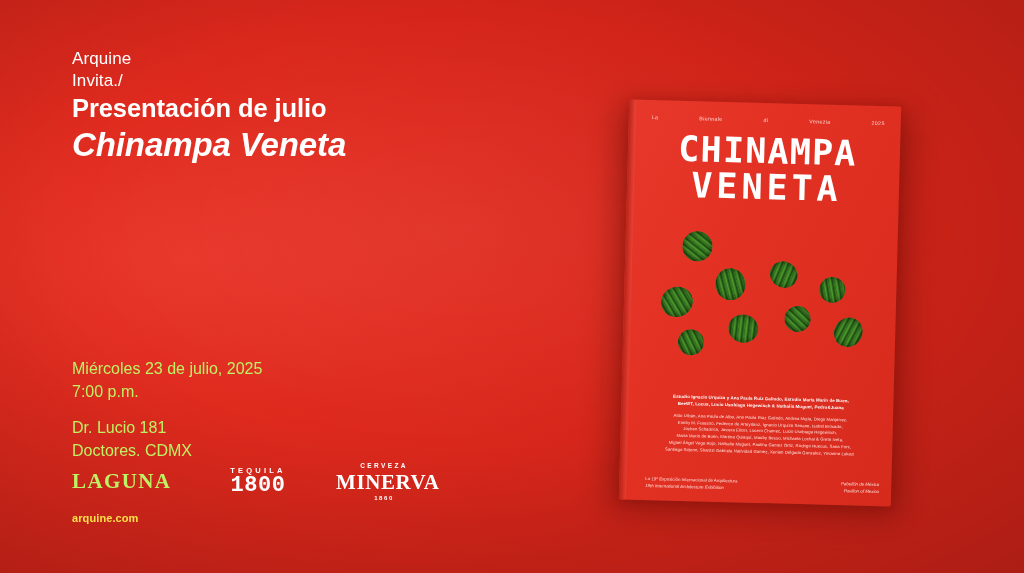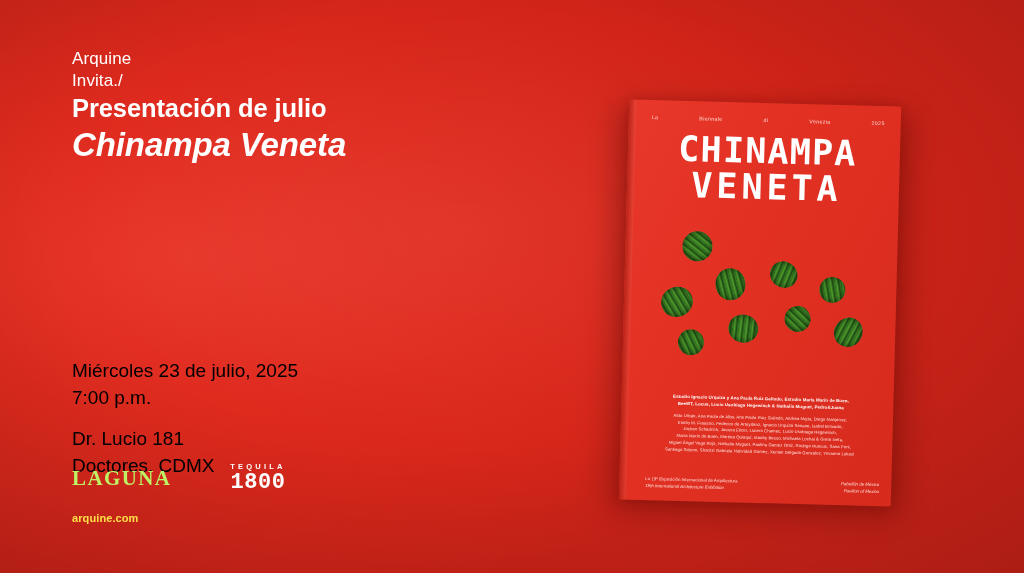--- a/index.html
+++ b/index.html
@@ -65,24 +65,24 @@
     letter-spacing: 0.05px;
   }
 
   .details {
     position: absolute;
     left: 72px;
     top: 358px;
     width: 420px;
   }
   .detail-line {
-    font-size: 19px;
+    font-size: 16px;
     font-weight: 300;
     line-height: 1.42;
-    color: #000000;
+    color: #bef264;
   }
   .detail-gap {
     height: 14px;
   }
 
   
   .sponsors {
     position: absolute;
     left: 72px;
     top: 463px;
@@ -293,20 +293,25 @@
   <div class="detail-gap"></div>
   <div class="detail-line">Dr. Lucio 181</div>
   <div class="detail-line">Doctores. CDMX</div>
 </div>
 
 <div class="sponsors">
   <div class="logo-laguna">LAGUNA</div>
   <div class="logo-1800">
     <span class="tq">TEQUILA</span>
     <span class="num">1800</span>
+  </div>
+  <div class="logo-minerva">
+    <span class="cv">CERVEZA</span>
+    <span class="nm">MINERVA</span>
+    <span class="yr">1860</span>
   </div>
 </div>
 
 <div class="website">arquine.com</div>
 
 <div class="book-wrap">
   <div class="book-shadow"></div>
   <div class="book">
     <div class="book-spine"></div>
     <div class="book-inner">

